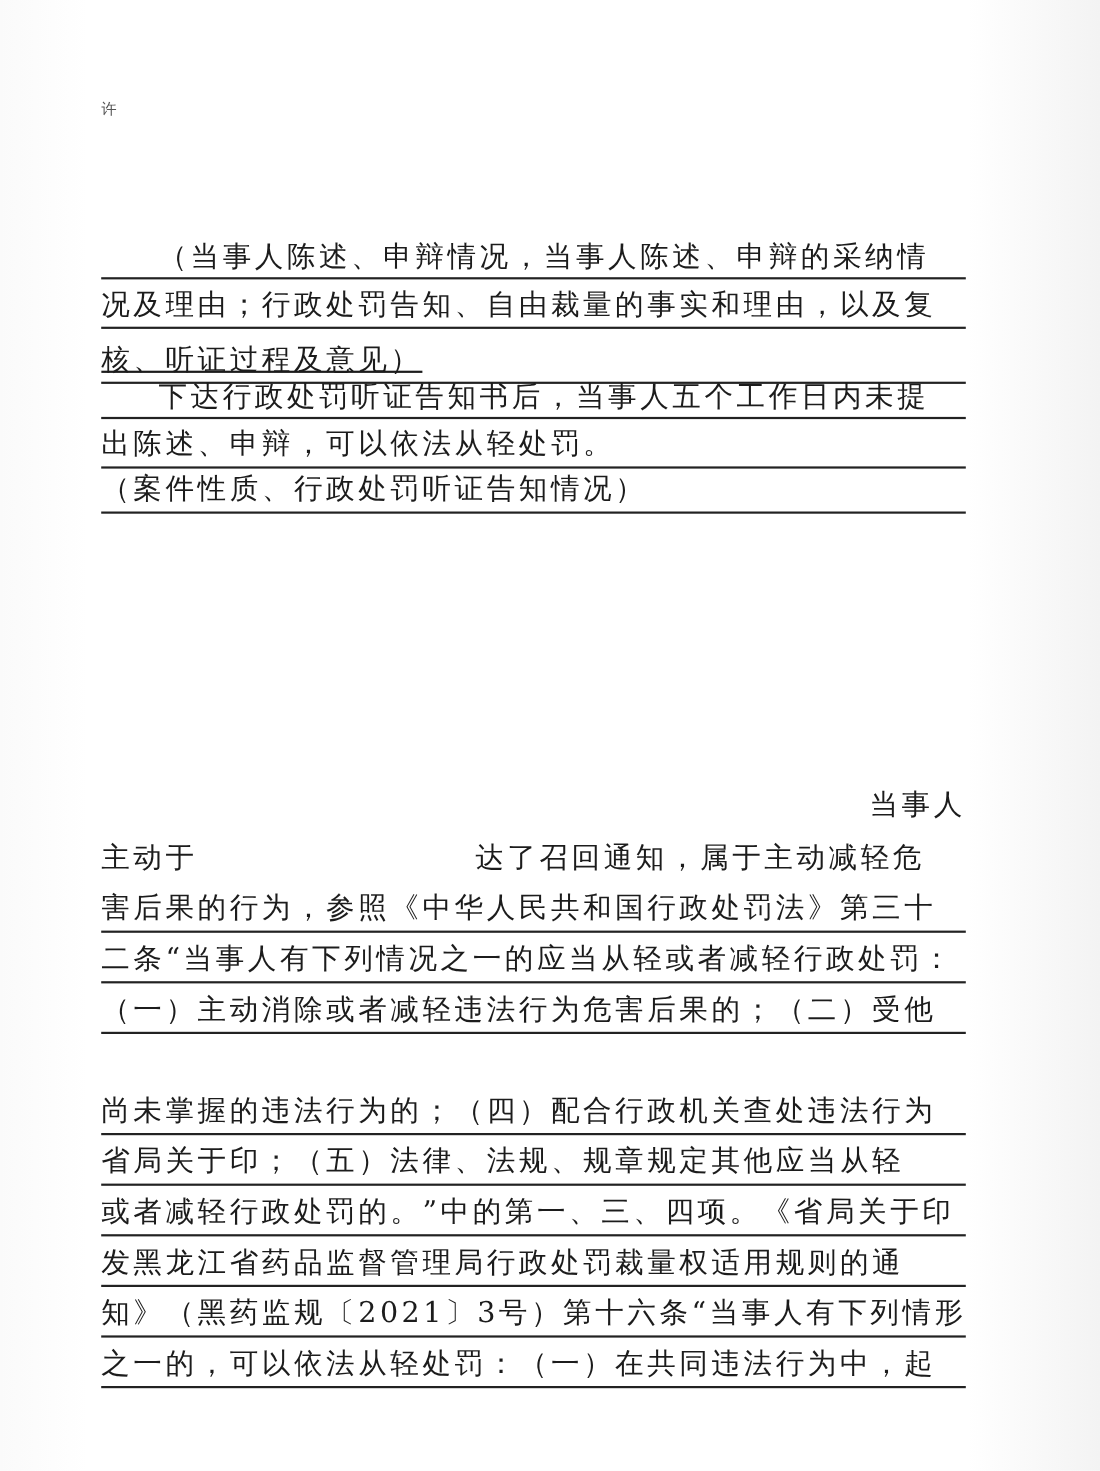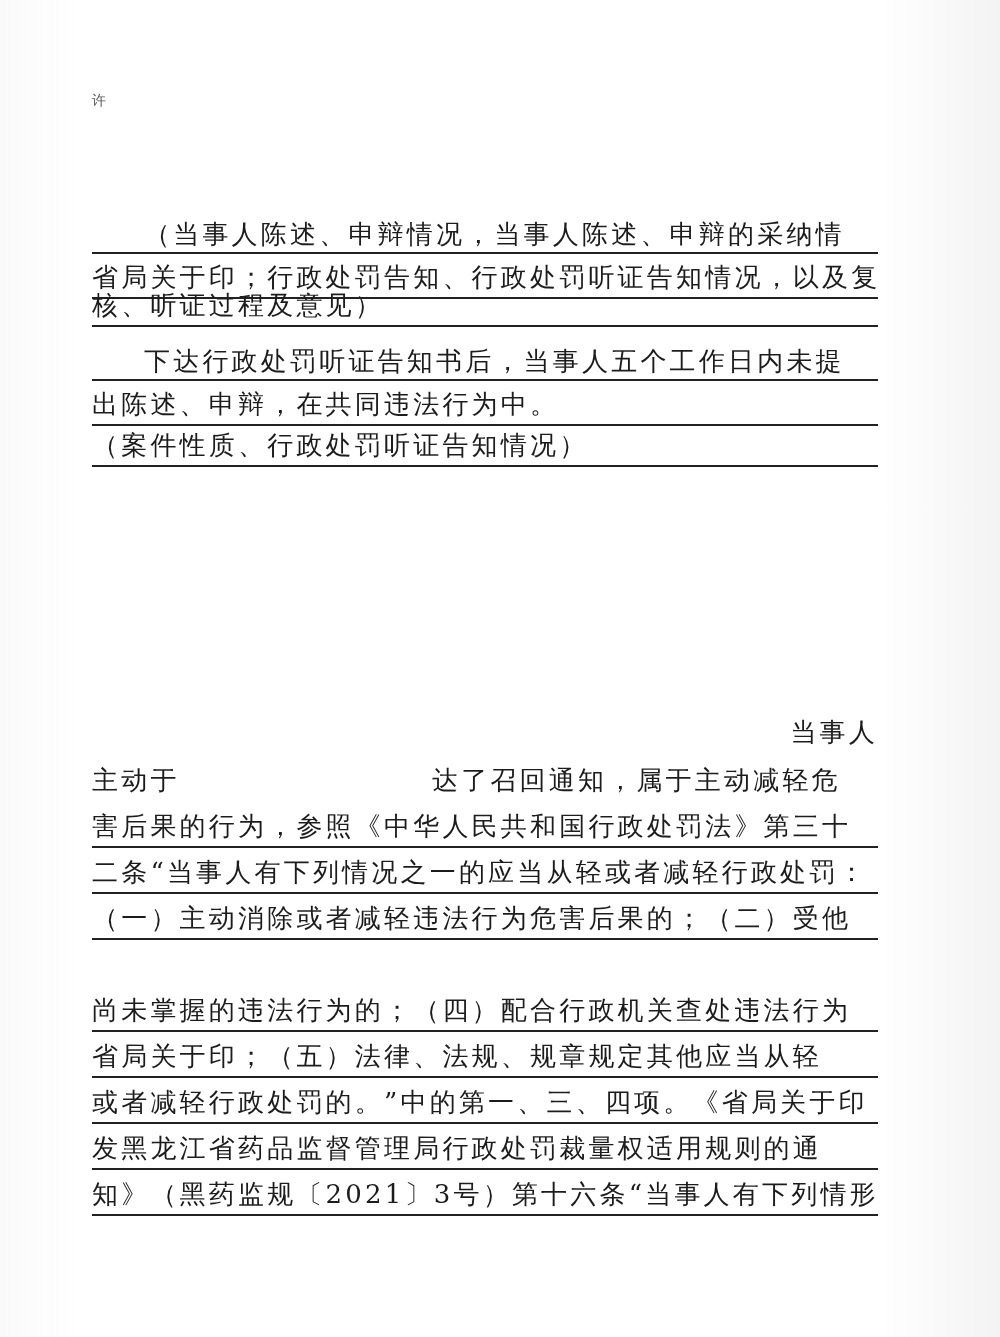--- a/index.html
+++ b/index.html
@@ -35,24 +35,24 @@
     <div class="seg" style="left:0;width:786px;"></div>
   </div>
   <div class="line noul" style="top:122px;">
     <div class="seg" style="left:140px;width:620px;"></div>
   </div>
   <div class="line noul" style="top:170px;">
     <div class="seg" style="left:90px;width:165px;"></div>
   </div>
 
   <div class="line indent" style="top:216px;">（当事人陈述、申辩情况，当事人陈述、申辩的采纳情</div>
-  <div class="line" style="top:259px;">省局关于印；行政处罚告知、行政处罚听证告知情况，以及复</div>
-  <div class="line" style="top:287px;">核、听证过程及意见）</div>
+  <div class="line" style="top:259px;">况及理由；行政处罚告知、自由裁量的事实和理由，以及复</div>
+  <div class="line" style="top:309px;text-decoration:underline;">核、听证过程及意见）</div>
   <div class="line indent" style="top:343px;">下达行政处罚听证告知书后，当事人五个工作日内未提</div>
-  <div class="line" style="top:386px;">出陈述、申辩，在共同违法行为中。</div>
+  <div class="line" style="top:386px;">出陈述、申辩，可以依法从轻处罚。</div>
 
   <div class="line" style="top:427px;">（案件性质、行政处罚听证告知情况）</div>
 
   <div class="line noul" style="top:470px;">
     <div class="seg" style="left:0;width:50px;"></div>
     <div class="seg" style="left:245px;width:355px;"></div>
   </div>
   <div class="line noul" style="top:520px;"></div>
   <div class="line noul" style="top:570px;"></div>
   <div class="line noul" style="top:620px;">
@@ -72,14 +72,15 @@
   </div>
 
   <div class="line" style="top:808px;">害后果的行为，参照《中华人民共和国行政处罚法》第三十</div>
   <div class="line" style="top:854px;">二条“当事人有下列情况之一的应当从轻或者减轻行政处罚：</div>
   <div class="line" style="top:900px;">（一）主动消除或者减轻违法行为危害后果的；（二）受他</div>
   <div class="line" style="top:992px;">尚未掌握的违法行为的；（四）配合行政机关查处违法行为</div>
   <div class="line" style="top:1038px;">省局关于印；（五）法律、法规、规章规定其他应当从轻</div>
   <div class="line" style="top:1084px;">或者减轻行政处罚的。”中的第一、三、四项。《省局关于印</div>
   <div class="line" style="top:1130px;">发黑龙江省药品监督管理局行政处罚裁量权适用规则的通</div>
   <div class="line" style="top:1176px;">知》（黑药监规〔2021〕3号）第十六条“当事人有下列情形</div>
+  <div class="line" style="top:1222px;">之一的，可以依法从轻处罚：（一）在共同违法行为中，起</div>
 
 </div>
 
 </body></html>

